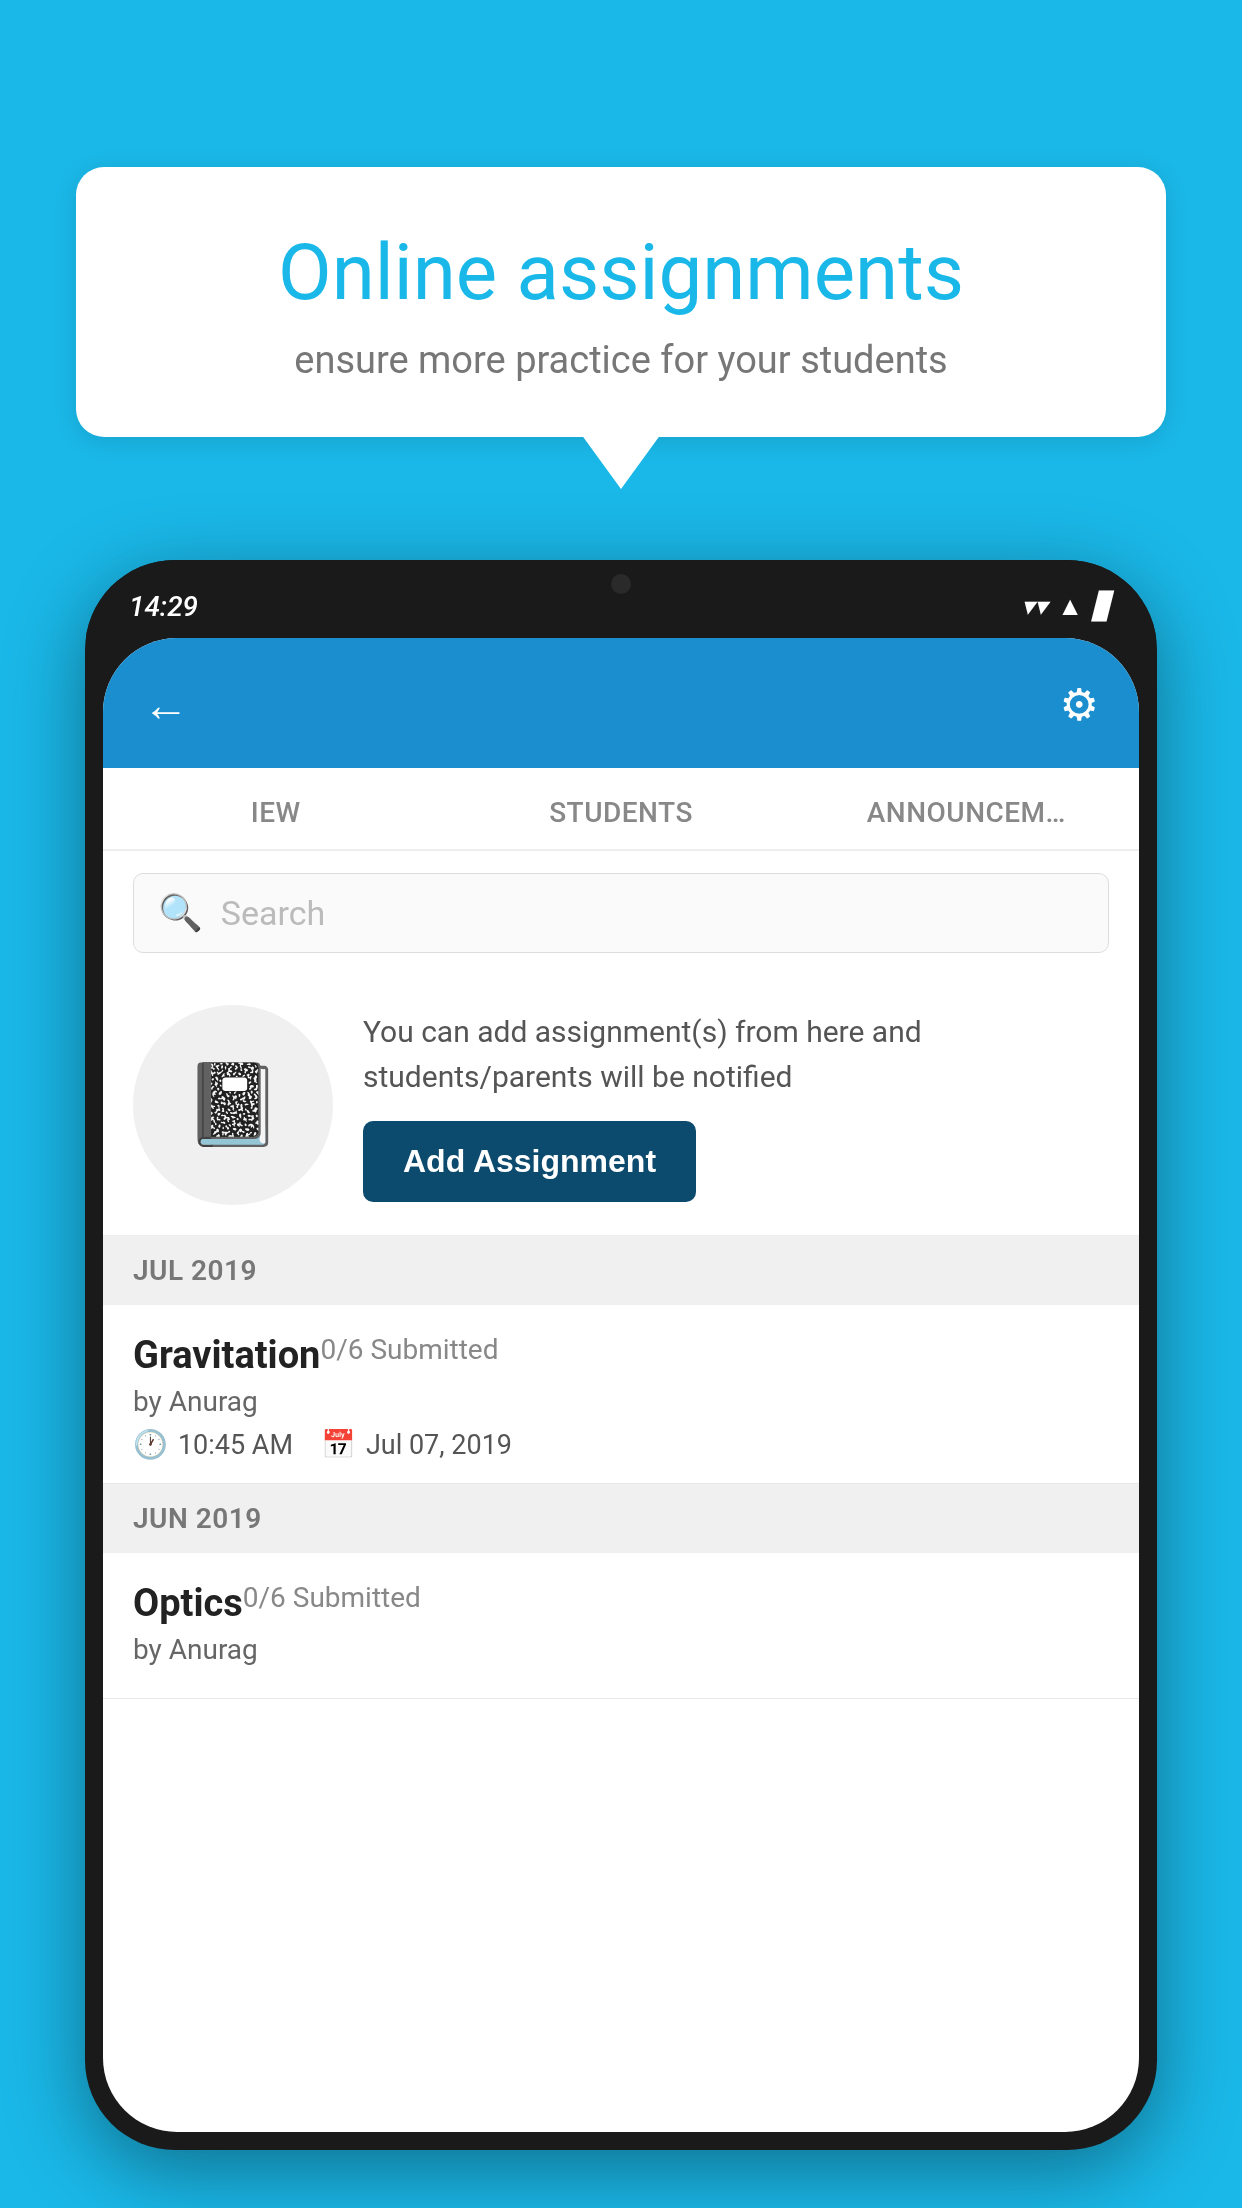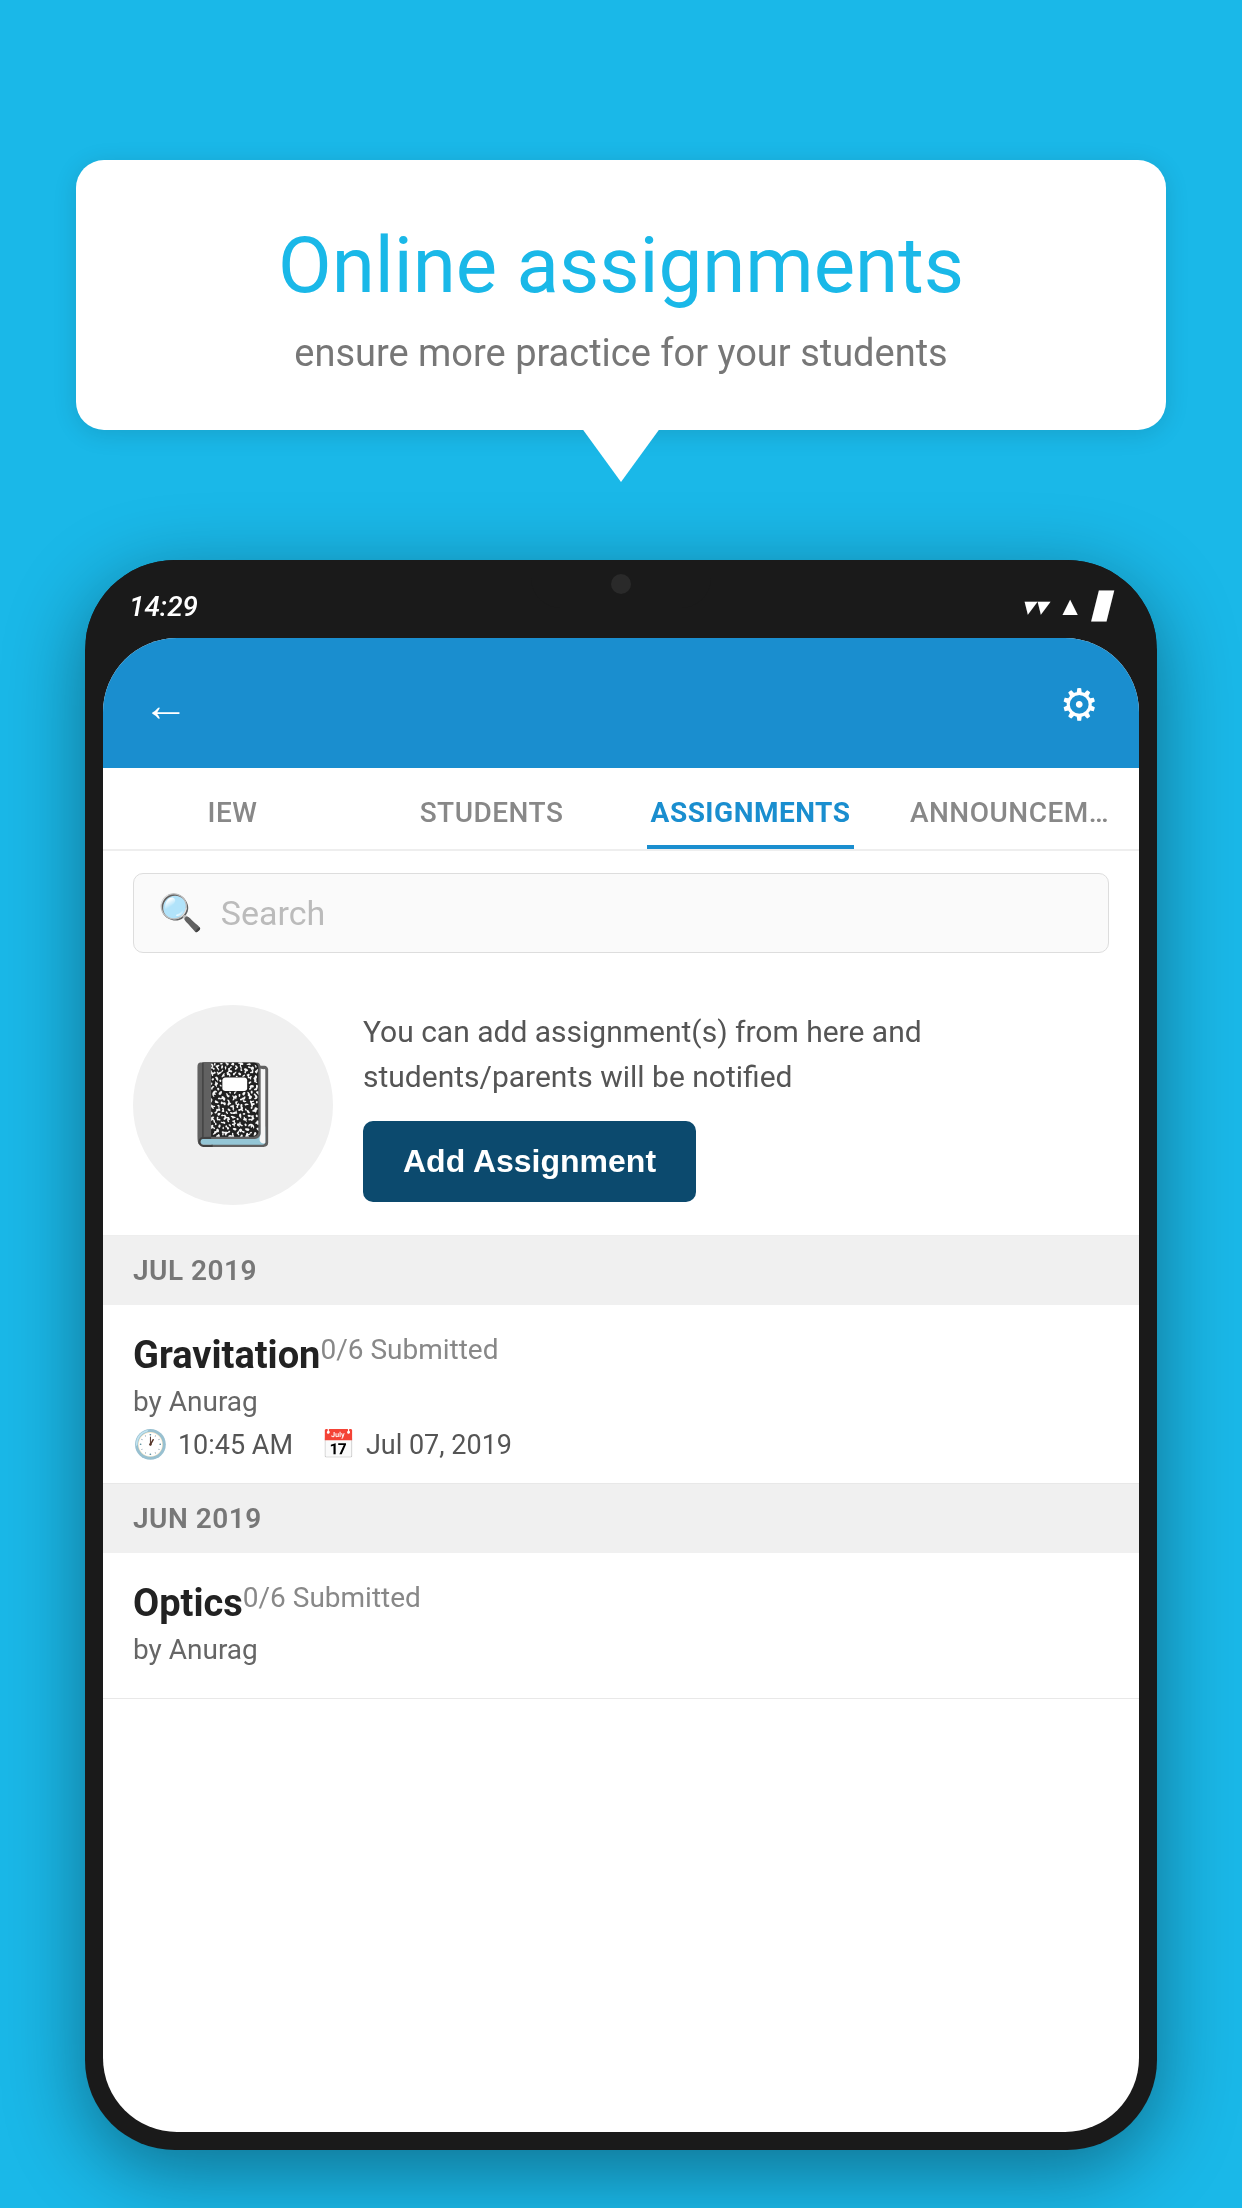--- a/index.html
+++ b/index.html
@@ -9,21 +9,21 @@
       height: 2208px;
       background-color: #1ab8e8;
       font-family: 'Roboto', Arial, sans-serif;
       overflow: hidden;
       position: relative;
     }
 
     
     .promo-card {
       position: absolute;
-      top: 160px;
+      top: 167px;
       left: 76px;
       width: 1090px;
       background: white;
       border-radius: 28px;
       padding: 60px 70px 55px;
       box-shadow: 0 4px 24px rgba(0,0,0,0.12);
     }
 
     .promo-card::after {
       content: '';
@@ -363,23 +363,20 @@
       <span class="back-btn">←</span>
       <span class="settings-btn">⚙</span>
     </div>
 
     <div class="tabs-bar">
       <div class="tab">
         <span>IEW</span>
       </div>
       <div class="tab">
         <span>STUDENTS</span>
-      </div>
-      <div class="tab active">
-        <span>ASSIGNMENTS</span>
       </div>
       <div class="tab">
         <span>ANNOUNCEM…</span>
       </div>
     </div>
 
     <div class="search-container">
       <div class="search-box">
         <span class="search-icon">🔍</span>
         <span class="search-text">Search</span>

